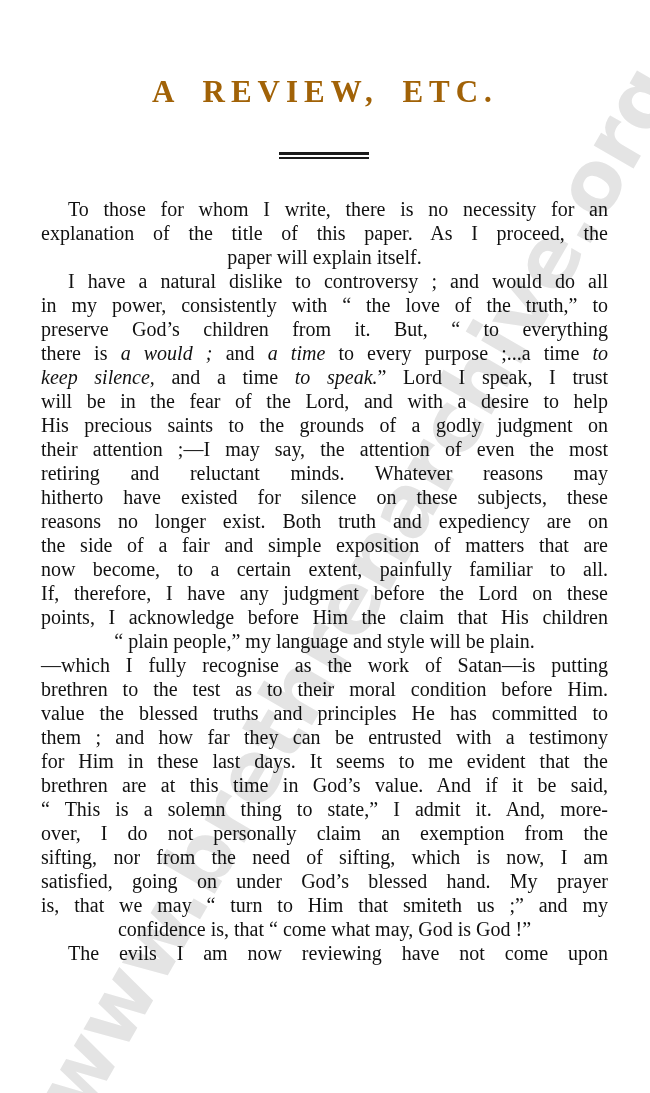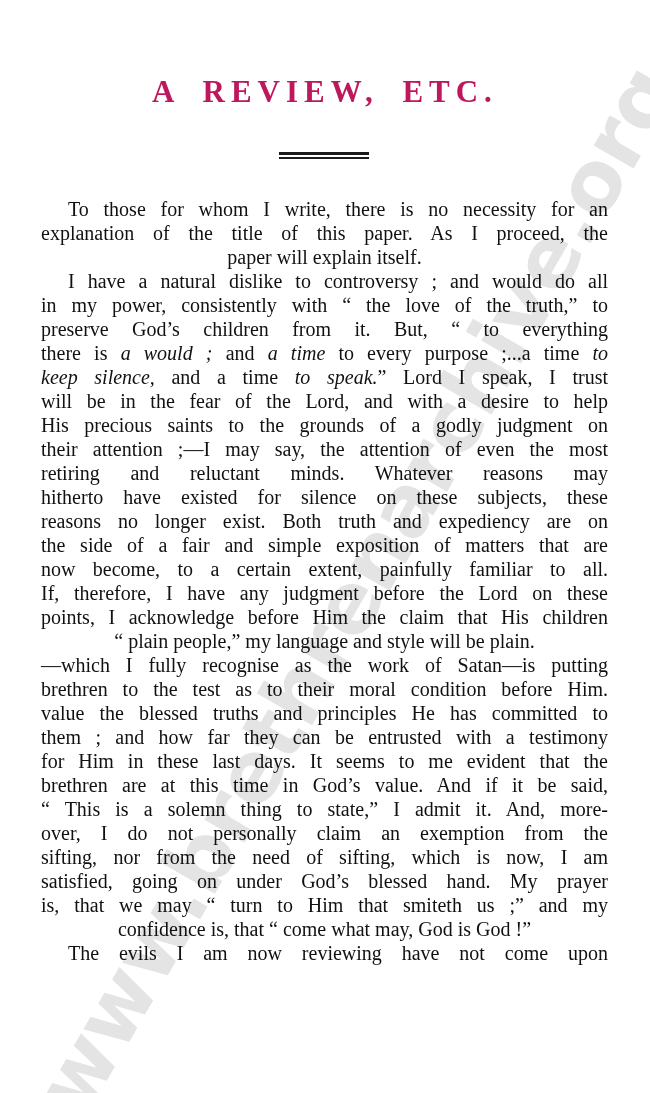--- a/index.html
+++ b/index.html
@@ -27,21 +27,21 @@
   }
   .content{position:relative;z-index:1;}
   .title{
     position:absolute;
     top:74px;left:0;right:0;
     text-align:center;
     font-size:31px;
     font-weight:700;
     letter-spacing:6px;
     word-spacing:10px;
-    color:#be185d;
+    color:#a16207;
   }
   .rule{
     position:absolute;
     top:152px;
     left:279px;
     width:90px;
     height:2px;
     border-top:3px solid #1a1a1a;
     border-bottom:2px solid #1a1a1a;
   }

